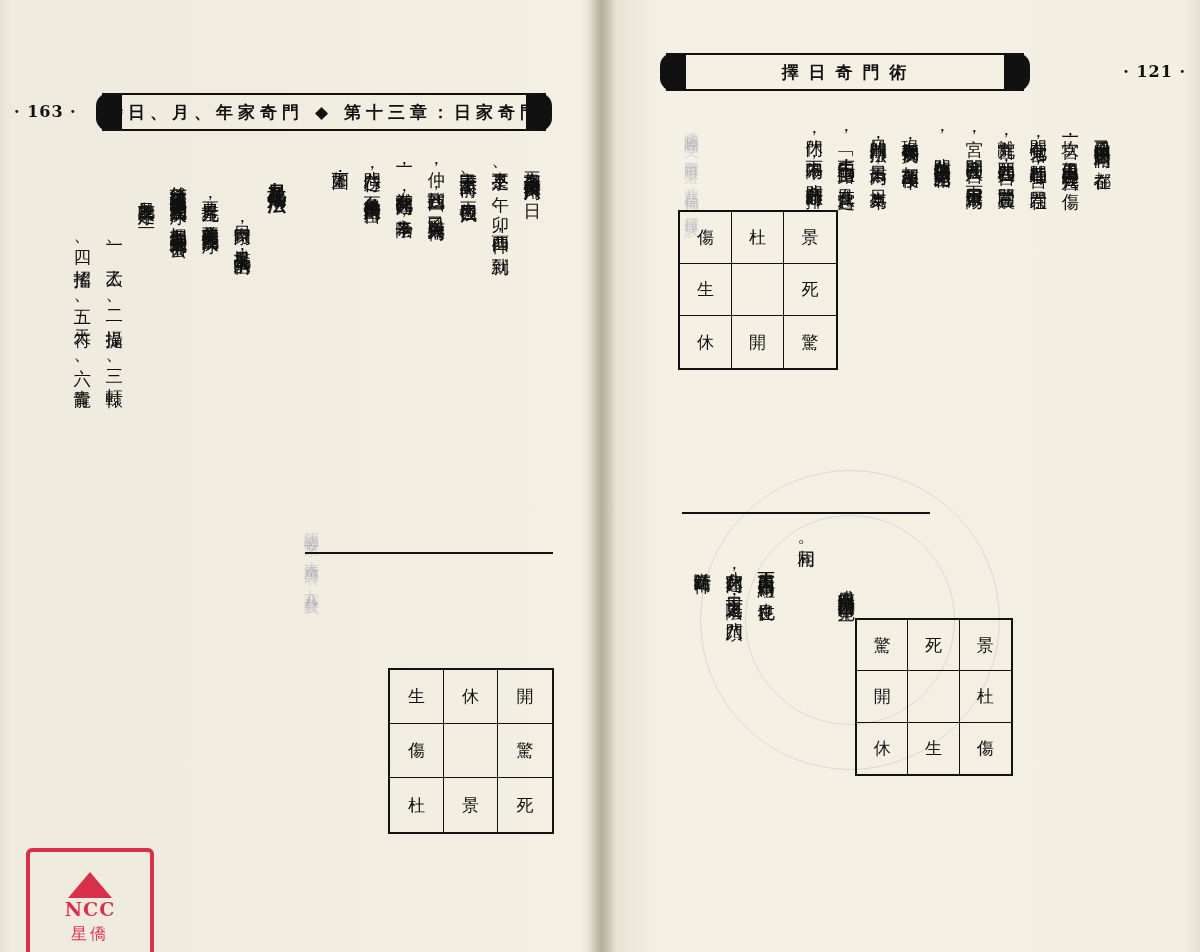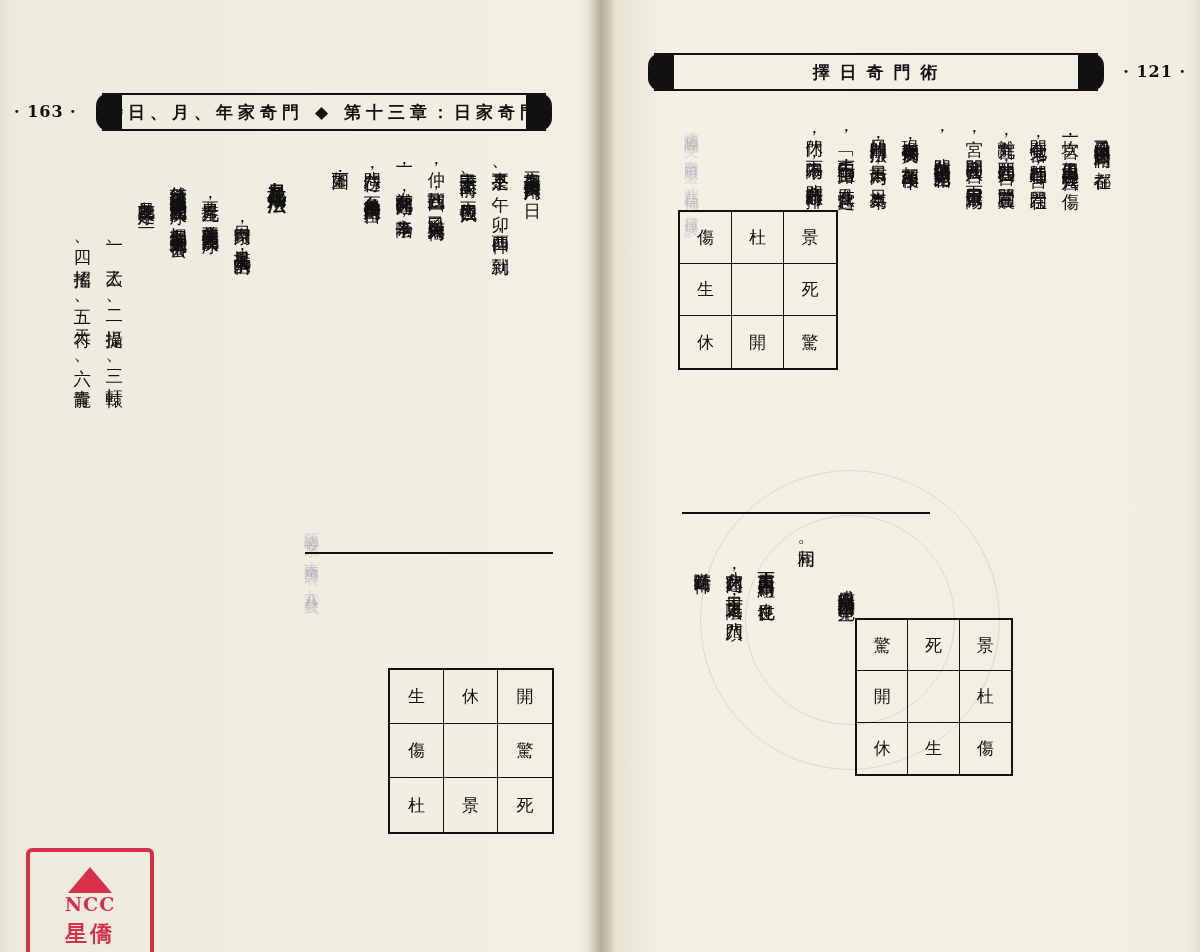--- a/index.html
+++ b/index.html
@@ -107,21 +107,21 @@
     position:absolute; left:26px; top:808px; width:128px; height:120px;
     border:4px solid #d8304a; border-radius:6px;
     display:flex; flex-direction:column; align-items:center; justify-content:center;
     color:#d8304a;
   }
   .stamp .tri {
     width:0;height:0;border-left:22px solid transparent;border-right:22px solid transparent;
     border-bottom:26px solid #d8304a; margin-bottom:-2px;
   }
   .stamp .ncc { font-size:19px; font-weight:bold; letter-spacing:1px; margin-top:2px;}
-  .stamp .cn { font-size:22px; font-weight:bold; letter-spacing:3px; margin-top:4px;}
+  .stamp .cn { font-size:16px; font-weight:normal; letter-spacing:3px; margin-top:4px;}
 
   
   .bleed {
     position:absolute; color:rgba(110,118,150,0.18);
     writing-mode:vertical-rl; text-orientation:upright;
     font-size:15px; letter-spacing:2px; line-height:1.5;
     pointer-events:none; user-select:none;
   }
   .circle-bleed {
     position:absolute; border:1px solid rgba(120,130,165,0.22);
@@ -187,21 +187,21 @@
       <div class="tri"></div>
       <div class="ncc">NCC</div>
       <div class="cn">星僑</div>
     </div>
   </div>
 
   <div class="page-half right-half">
 
     <div class="folio folio-right">· 121 ·</div>
 
-    <div class="header header-right" style="left:48px; width:456px;">
+    <div class="header header-right" style="left:60px; width:370px;">
       <div class="band">
         <div class="inner">
             <span>擇 日 奇 門 術</span>
           </div>
       </div>
     </div>
 
     <div class="rule" style="left:82px; top:512px; width:248px;"></div>
 
     <div class="vtext" style="left:488px; top:126px; height:736px;">乙丑日休門與甲子日相同，都在</div>

